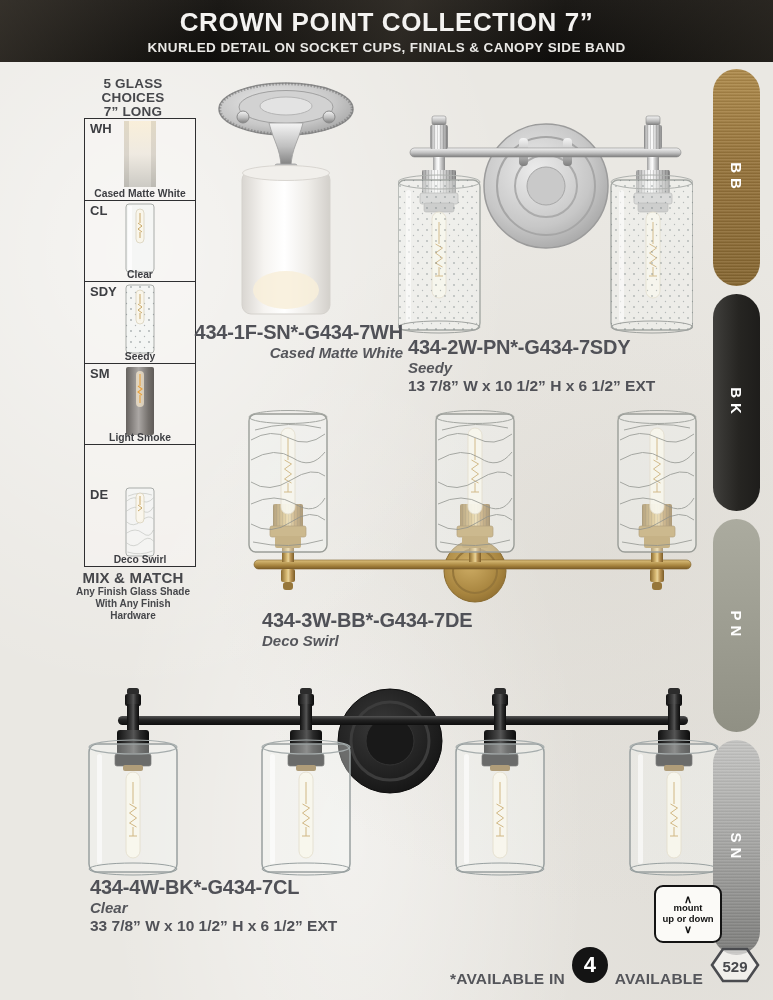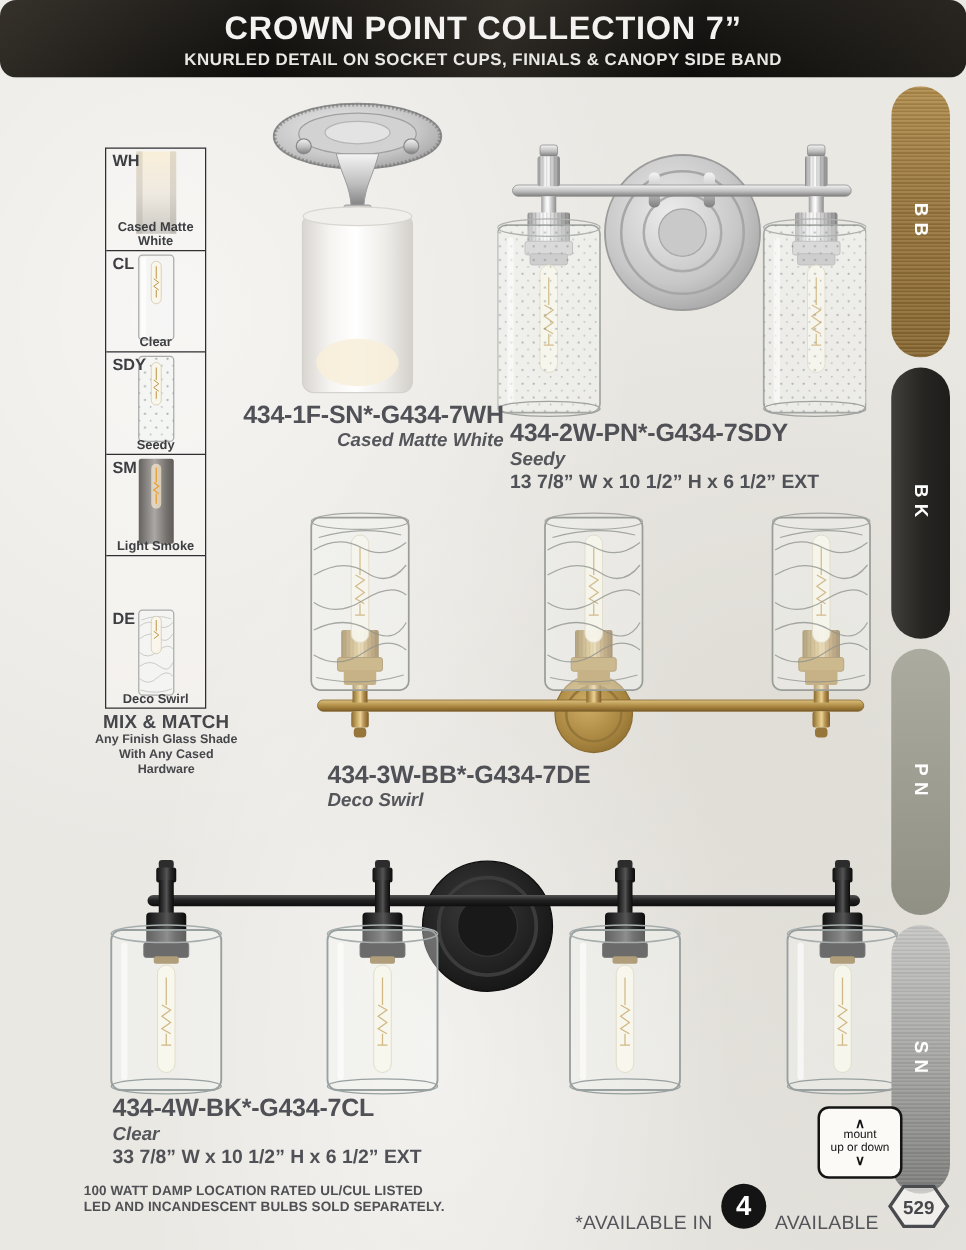--- a/index.html
+++ b/index.html
@@ -12,28 +12,28 @@
       radial-gradient(ellipse at 78% 55%, rgba(213,209,201,.38), transparent 46%),
       radial-gradient(ellipse at 45% 84%, rgba(255,255,255,.45), transparent 40%),
       radial-gradient(ellipse at 90% 90%, rgba(205,201,193,.3), transparent 45%);
   }
   
   .header{
     position:absolute;left:0;top:0;width:773px;height:62px;
     background-image:
       linear-gradient(102deg, rgba(74,68,59,.55), transparent 28%, rgba(82,75,65,.4) 52%, transparent 72%, rgba(60,55,47,.45)),
       linear-gradient(#1c1a17,#0e0d0b);
-    color:#f4f3f1;text-align:center;border-radius:13px;
+    color:#f4f3f1;text-align:center;
   }
   .header .title{font-size:26px;font-weight:800;letter-spacing:.6px;padding-top:7px;}
   .header .subtitle{font-size:13.5px;font-weight:700;letter-spacing:.4px;color:#e9e8e5;margin-top:2px;}
   
   .gc-heading{position:absolute;left:84px;top:77px;width:98px;text-align:center;
     font-size:13.5px;font-weight:800;color:#46474b;line-height:1.02;letter-spacing:.2px;}
-  .gc-box{position:absolute;left:84px;top:118px;width:81px;height:449px;
+  .gc-box{position:absolute;left:84px;top:118px;width:112px;height:449px;
     border:1.6px solid #2f2f31;display:flex;flex-direction:column;box-sizing:border-box;
     background:rgba(250,249,246,.45);}
   .gc-cell{position:relative;flex:1;border-bottom:1.6px solid #2f2f31;overflow:hidden;}
   .gc-cell:last-child{border-bottom:none;margin-top:40px;}
   .cellcode{position:absolute;top:2px;left:5px;font-size:13px;font-weight:800;color:#3d3e42;z-index:3;}
   .cellcap{position:absolute;bottom:1px;left:0;width:100%;text-align:center;
     font-size:10.3px;font-weight:700;color:#3d3e42;z-index:3;}
   .cellglass{position:absolute;left:50%;top:2px;transform:translateX(-50%);z-index:1;}
   .mixmatch{position:absolute;left:72px;top:569px;width:122px;text-align:center;color:#46474b;}
   .mixmatch .mm-title{font-size:15px;font-weight:800;letter-spacing:.2px;}
@@ -56,26 +56,26 @@
   .pill-pn{top:519px;height:213px;
     background-image:linear-gradient(180deg,#abab9f,#9b9b8f 60%,#909084);}
   .pill-sn{top:740px;height:215px;
     background-image:repeating-linear-gradient(180deg, rgba(255,255,255,.07) 0 1px, rgba(0,0,0,.05) 2px 3px),
       linear-gradient(180deg,#c6c6c4,#a9a9a7 45%,#7e7e7c);}
   
   .mount{position:absolute;left:654px;top:885px;width:64px;height:54px;background:#fbfaf7;
     border:2.2px solid #141414;border-radius:9px;display:flex;flex-direction:column;
     align-items:center;justify-content:center;color:#111;}
   .mount .chev{font-size:11px;font-weight:800;line-height:.75;}
-  .mount .mtext{font-size:9.5px;font-weight:400;line-height:1.12;text-align:center;}
+  .mount .mtext{font-size:9.5px;font-weight:700;line-height:1.12;text-align:center;}
   
   .foot-left{position:absolute;left:67px;top:947px;font-size:10.8px;font-weight:700;
     color:#4f5054;line-height:1.2;letter-spacing:.1px;}
   .foot-right{position:absolute;right:13px;top:942px;display:flex;align-items:center;gap:7px;}
-  .avail-text{font-size:15.5px;font-weight:400;color:#54555a;letter-spacing:.2px;margin-top:28px;}
+  .avail-text{font-size:15.5px;font-weight:700;color:#54555a;letter-spacing:.2px;margin-top:28px;}
   .count-circle{width:36px;height:36px;border-radius:50%;background:#141414;color:#fff;
     display:flex;align-items:center;justify-content:center;font-size:22px;font-weight:800;}
   .hexwrap{position:relative;width:50px;height:38px;}
   .hexwrap .pageno{position:absolute;left:0;top:1px;width:100%;height:100%;display:flex;
     align-items:center;justify-content:center;font-size:15px;font-weight:800;color:#47484c;}
   .fixture{position:absolute;}
 </style>
 </head>
 <body>
 
@@ -176,20 +176,25 @@
         <path d="M4,126 Q40,134 74,124"></path>
       </g>
     </defs>
   </svg>
 
   <div class="header">
     <div class="title">CROWN POINT COLLECTION 7”</div>
     <div class="subtitle">KNURLED DETAIL ON SOCKET CUPS, FINIALS &amp; CANOPY SIDE BAND</div>
   </div>
 
+  <div class="gc-heading">
+    <div>5 GLASS</div>
+    <div>CHOICES</div>
+    <div>7” LONG</div>
+  </div>
 
   <div class="gc-box">
     <div class="gc-cell">
       <span class="cellcode">WH</span>
       <svg class="cellglass" width="58" height="72" viewBox="0 0 58 72">
         <rect x="13" y="0" width="32" height="66" fill="url(#whV)"></rect>
         <rect x="13" y="0" width="5" height="66" fill="rgba(120,115,108,.18)"></rect>
         <rect x="40" y="0" width="5" height="66" fill="rgba(120,115,108,.18)"></rect>
       </svg>
       <span class="cellcap">Cased Matte White</span>
@@ -231,21 +236,21 @@
         <rect x="25" y="6" width="8" height="30" rx="4" fill="rgba(250,246,234,.85)" stroke="#cfc6ab" stroke-width=".6"></rect>
         <path d="M29,9 v9 m-2,0 l4,3 -4,3 m-2,0" stroke="#bd9446" stroke-width=".8" fill="none"></path>
       </svg>
       <span class="cellcap">Deco Swirl</span>
     </div>
   </div>
 
   <div class="mixmatch">
     <div class="mm-title">MIX &amp; MATCH</div>
     <div class="mm-line">Any Finish Glass Shade</div>
-    <div class="mm-line">With Any Cased</div>
+    <div class="mm-line">With Any Finish</div>
     <div class="mm-line">Hardware</div>
   </div>
 
   <svg class="fixture" style="left:196px;top:76px" width="180" height="245" viewBox="0 0 180 245">
     <g>
       <ellipse cx="90" cy="33" rx="67" ry="26" fill="url(#nickR)" stroke="#8e8e8e" stroke-width="1.5"></ellipse>
       <ellipse cx="90" cy="33" rx="66" ry="25" fill="none" stroke="#6f6f6f" stroke-width="2.5" stroke-dasharray="1.6,1.6" opacity=".5"></ellipse>
       <ellipse cx="90" cy="31" rx="47" ry="16.5" fill="#d2d2d2" stroke="#a0a0a0"></ellipse>
       <ellipse cx="90" cy="30" rx="26" ry="9" fill="#e3e3e3" stroke="#b5b5b5"></ellipse>
       <circle cx="47" cy="41" r="6" fill="url(#nickV)" stroke="#8a8a8a"></circle>
@@ -473,24 +478,20 @@
     <span class="pcode">SN</span>
   </div>
 
   <div class="mount">
     <span class="chev">∧</span>
     <span class="mtext">mount</span>
     <span class="mtext">up or down</span>
     <span class="chev">∨</span>
   </div>
 
-  <div class="foot-left">
-    <div>100 WATT DAMP LOCATION RATED UL/CUL LISTED</div>
-    <div>LED AND INCANDESCENT BULBS SOLD SEPARATELY.</div>
-  </div>
   <div class="foot-right">
     <span class="avail-text">*AVAILABLE IN</span>
     <span class="count-circle">4</span>
     <span class="avail-text">AVAILABLE</span>
     <span class="hexwrap">
       <svg width="50" height="38" viewBox="0 0 50 38">
         <polygon points="2,19 13,3 37,3 48,19 37,35 13,35" fill="rgba(250,249,246,.6)" stroke="#4a4b4f" stroke-width="2.6"></polygon>
       </svg>
       <span class="pageno">529</span>
     </span>

